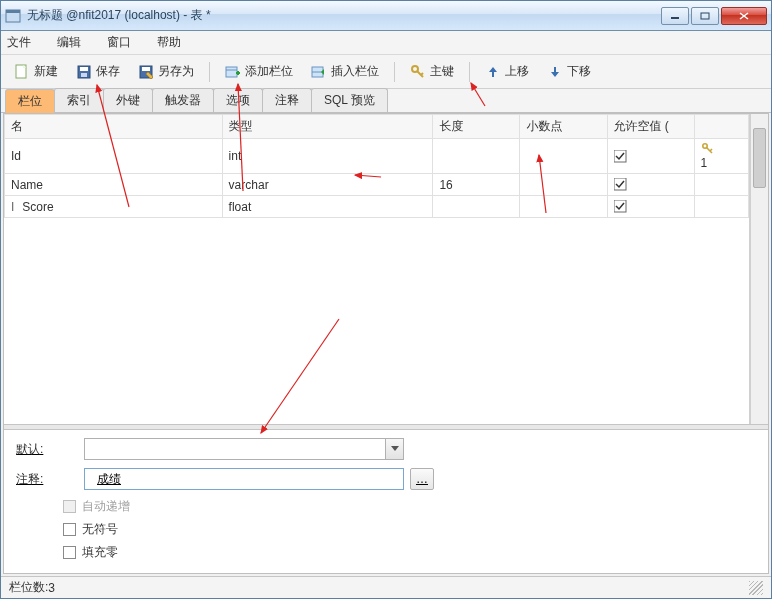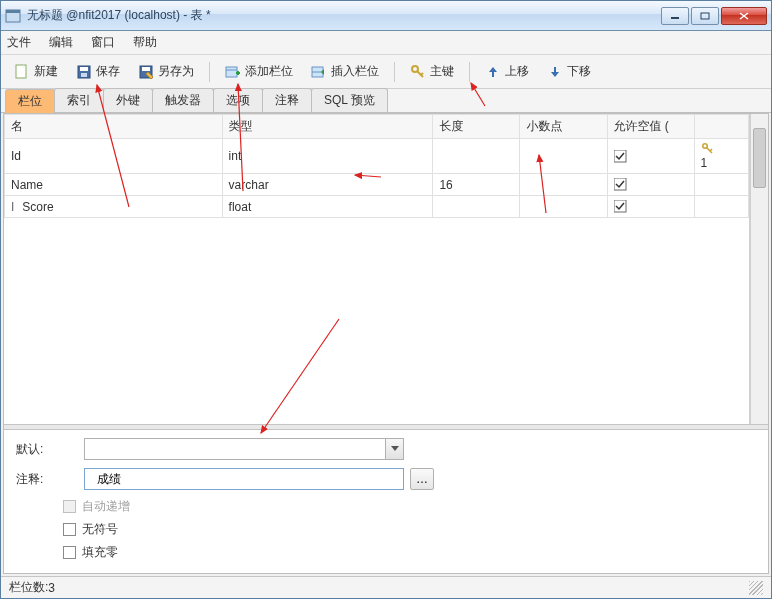--- a/index.html
+++ b/index.html
@@ -4,21 +4,21 @@
 <style>
 * { box-sizing: border-box; margin: 0; padding: 0; }
 body { font-family: "Microsoft YaHei", Tahoma, sans-serif; font-size: 12px; background: #fff; width: 772px; height: 599px; overflow: hidden; }
 .window { width: 772px; height: 599px; border: 1px solid #5a7fa0; display: flex; flex-direction: column; background: #f0f0f0; }
 .titlebar { height: 30px; background: linear-gradient(#f4f9ff,#d9e7f8 45%,#c3d9f1 46%,#d6e8fb); display: flex; align-items: center; padding: 0 4px; border-bottom: 1px solid #6f8ea8; }
 .titlebar-icon { width: 16px; height: 16px; margin-right: 6px; display:inline-flex; }
 .titlebar-title { flex: 1; color: #2b4560; font-size: 12px; }
 .window-controls { display: flex; gap: 2px; }
 .wc { width: 28px; height: 18px; border: 1px solid #7591a9; border-radius: 2px; display: flex; align-items: center; justify-content: center; background: linear-gradient(#eef5fd,#c9ddf2); font-size: 10px; color:#2b4560; }
 .wc.close { width: 46px; background: linear-gradient(#f1a0a0,#d94c3c 45%,#c43321 46%,#e0695b); color:#fff; border-color:#9b2f22; }
-.menubar { height: 24px; display: flex; align-items: center; padding: 0 6px; gap: 18px; background: #f4f4f4; border-bottom: 1px solid #d9d9d9; }
+.menubar { height: 24px; display: flex; align-items: center; padding: 0 6px; gap: 26px; background: #f4f4f4; border-bottom: 1px solid #d9d9d9; }
 .menubar span { color: #333; }
 .toolbar { height: 34px; display: flex; align-items: center; padding: 0 6px; gap: 4px; background: #f4f4f4; border-bottom: 1px solid #d0d0d0; }
 .tbtn { display: flex; align-items: center; gap: 4px; padding: 3px 6px; border: 1px solid transparent; border-radius: 3px; color: #333; }
 .tbtn .ic { width: 16px; height: 16px; display:inline-flex; align-items:center; justify-content:center; }
 .tabbar { height: 24px; display: flex; align-items: flex-end; padding: 0 4px; background: #f4f4f4; border-bottom: 1px solid #bfbfbf; }
 .tab { padding: 3px 12px; border: 1px solid #bfbfbf; border-bottom: none; background: #ececec; margin-right: -1px; font-size: 12px; color:#333; border-radius: 3px 3px 0 0; }
 .tab.active { background: #fdba74; position: relative; top: 1px; }
 .content { flex: 1; display: flex; flex-direction: column; background: #fff; border: 1px solid #bfbfbf; margin: 0 2px 2px; }
 .grid-area { flex: 1; display: flex; overflow: hidden; }
 .grid { flex: 1; overflow: auto; border-right: 1px solid #d0d0d0; }
@@ -28,21 +28,21 @@
 .col-name { width: 160px; }
 .col-type { width: 155px; }
 .col-len { width: 64px; text-align: right; }
 .col-dec { width: 64px; }
 .col-null { width: 64px; text-align: center; }
 .col-key { width: 40px; text-align: center; }
 .vscroll { width: 18px; background: #f0f0f0; border-left: 1px solid #d0d0d0; position: relative; }
 .vscroll-thumb { position: absolute; top: 14px; left: 2px; right: 2px; height: 60px; background: #cfcfcf; border:1px solid #b0b0b0; border-radius: 2px; }
 .splitter { height: 6px; background: #e8e8e8; border-top: 1px solid #c5c5c5; border-bottom: 1px solid #c5c5c5; }
 .props { padding: 8px 12px 6px; background: #fff; }
-.prow { display: flex; align-items: center; margin-bottom: 8px; }
+.prow { display: flex; align-items: center; margin-bottom: 8px; text-decoration: underline; }
 .prow label { width: 68px; color: #333; }
 .combo { width: 320px; height: 22px; border: 1px solid #b0b0b0; background: #fff; display: flex; align-items: center; }
 .combo-arrow { width: 18px; height: 100%; border-left: 1px solid #b0b0b0; background: linear-gradient(#f7f7f7,#e2e2e2); display:flex; align-items:center; justify-content:center; margin-left:auto; }
 .txt { width: 320px; height: 22px; border: 1px solid #7aa6d2; background: #fff; padding: 0 12px; display:flex; align-items:center; }
 .dots-btn { width: 24px; height: 22px; margin-left: 6px; border: 1px solid #b0b0b0; background: linear-gradient(#fafafa,#e6e6e6); display:flex; align-items:center; justify-content:center; border-radius:2px; }
 .chk { display: flex; align-items: center; gap: 6px; margin-bottom: 6px; color: #333; padding-left: 47px; }
 .chk.disabled { color: #a0a0a0; }
 .chk .box { width: 13px; height: 13px; border: 1px solid #8a8a8a; background: #fff; }
 .chk.disabled .box { background: #f0f0f0; border-color:#c0c0c0; }
 .statusbar { height: 22px; display:flex; align-items:center; padding: 0 8px; background:#f4f4f4; border-top:1px solid #c5c5c5; font-size:12px; color:#333; }

